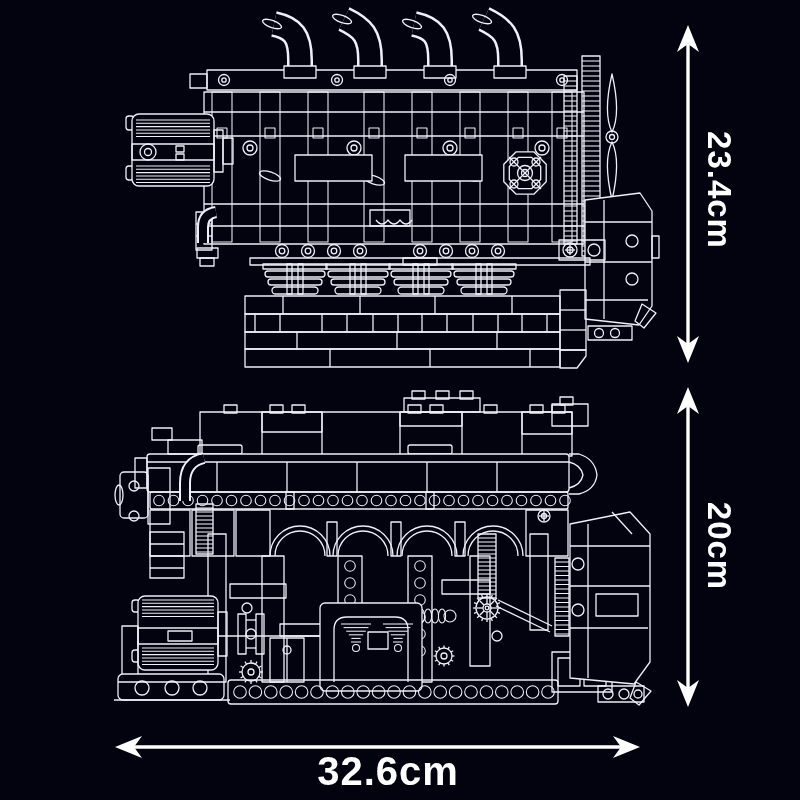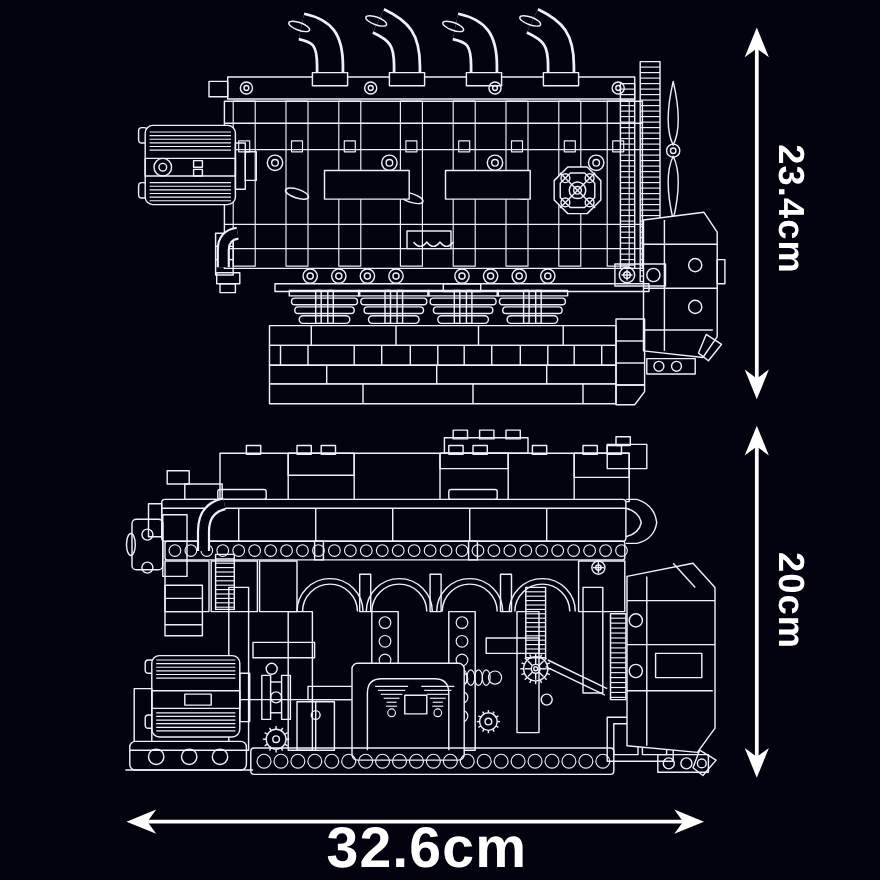--- a/index.html
+++ b/index.html
@@ -23,21 +23,21 @@
   .engine .elb-o{stroke-width:12;}
   .engine .elb-i{stroke:var(--bg);stroke-width:8;}
   
   .dim line{stroke:var(--arrow);stroke-width:3.4;}
   .dim polygon{fill:var(--arrow);stroke:none;}
   .dim-label{
     position:absolute;color:var(--arrow);font-weight:600;
     letter-spacing:1px;white-space:nowrap;user-select:none;
   }
   .dim-label.v{transform:translate(-50%,-50%) rotate(90deg);font-size:33px;}
-  .dim-label.h{transform:translate(-50%,-50%);font-size:52px;}
+  .dim-label.h{transform:translate(-50%,-50%);font-size:40px;}
 </style>
 </head>
 <body>
 
 <div class="stage">
 
   <svg id="eng1" class="engine" style="left:112px;top:8px;" width="540" height="360" viewBox="0 0 540 360" aria-label="engine-front-view">
     <g class="ln">
       <g id="e1-pipes">
           <path d="M188 82 L188 52 C188 28 181 20 162 16" class="tube-o"></path>

